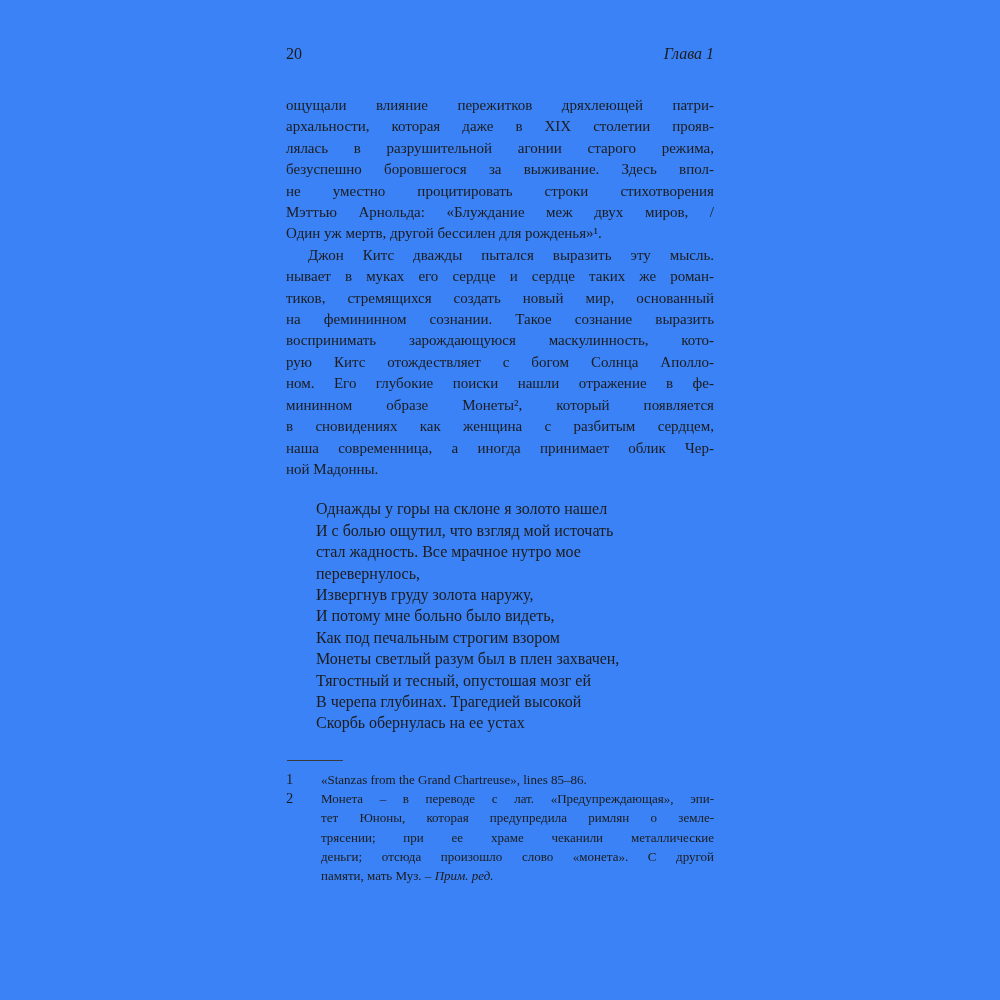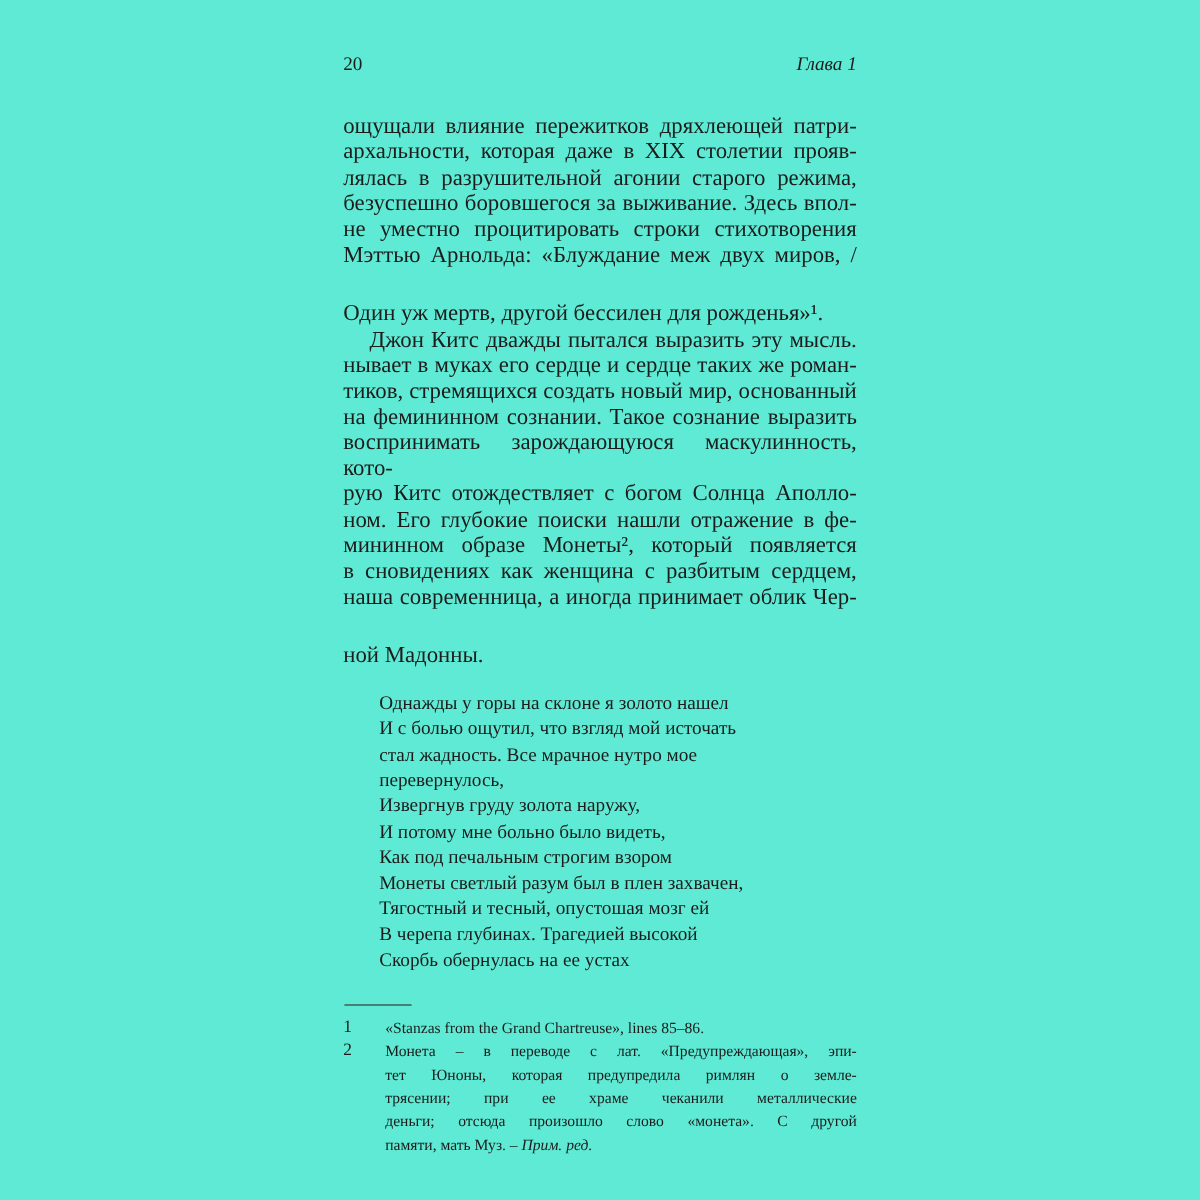--- a/index.html
+++ b/index.html
@@ -4,21 +4,21 @@
 <style>
   html, body {
     margin: 0;
     padding: 0;
     background: #ffffff;
   }
   .page {
     position: relative;
     width: 1000px;
     height: 1000px;
-    background: #5eead4;
+    background: #3b82f6;
     font-family: "Liberation Serif", "DejaVu Serif", serif;
     color: #1c1c1c;
     overflow: hidden;
   }
   .text-block {
     position: absolute;
     left: 286px;
     top: 44px;
     width: 428px;
   }
@@ -27,30 +27,29 @@
     justify-content: space-between;
     align-items: baseline;
     font-size: 16px;
     line-height: 20px;
     margin-bottom: 31px;
   }
   .chapter {
     font-style: italic;
   }
   .body-line {
-    font-size: 19px;
+    font-size: 15px;
     line-height: 21.4px;
     text-align: justify;
     text-align-last: justify;
     white-space: normal;
   }
   .body-line.last {
     text-align: left;
     text-align-last: left;
-    margin-top: 28px;
   }
   .body-line.indent {
     text-indent: 22px;
   }
   .poem {
     margin-top: 18px;
     margin-left: 30px;
   }
   .poem-line {
     font-size: 16px;

